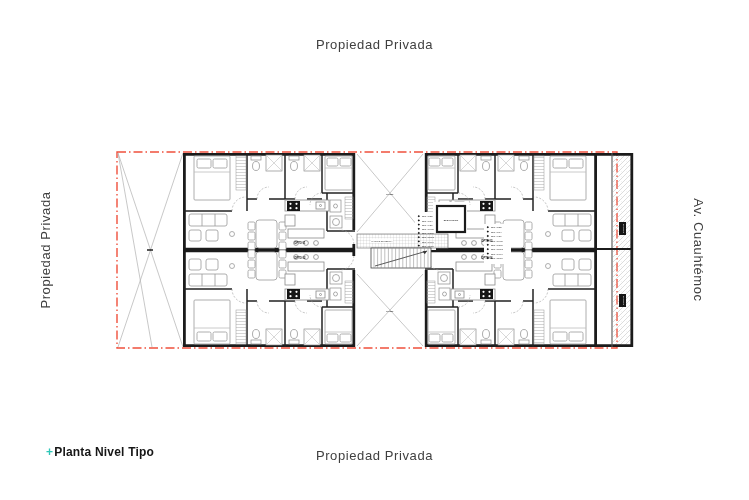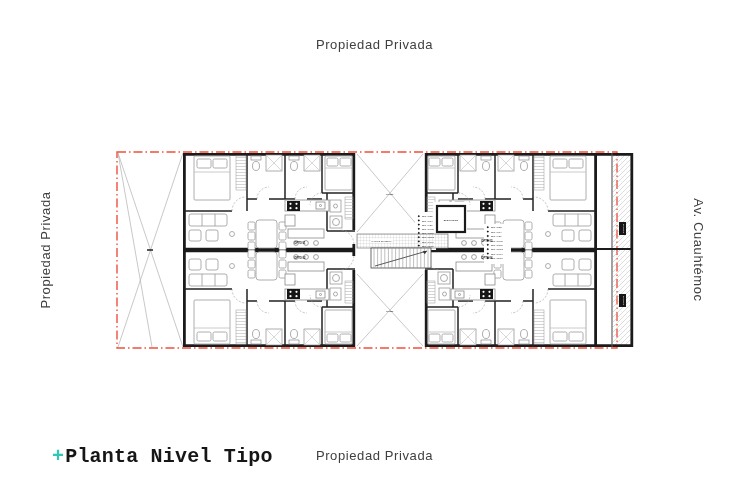--- a/index.html
+++ b/index.html
@@ -9,22 +9,22 @@
   }
   .surround-label{
     position:absolute;color:#3f3f3f;font-size:13px;letter-spacing:.6px;
     white-space:nowrap;font-weight:400;
   }
   .surround-top{left:50%;top:37px;transform:translateX(-50%);}
   .surround-bottom{left:50%;top:448px;transform:translateX(-50%);}
   .surround-left{left:45px;top:250px;transform:translate(-50%,-50%) rotate(-90deg);}
   .surround-right{left:698px;top:250px;transform:translate(-50%,-50%) rotate(90deg);}
   .legend{
-    position:absolute;left:52px;top:445px;font-size:20px;font-weight:bold;
-    color:#161616;letter-spacing:.2px;white-space:nowrap;font-family:Liberation Mono, monospace;
+    position:absolute;left:46px;top:445px;font-size:12px;font-weight:bold;
+    color:#161616;letter-spacing:.2px;white-space:nowrap;
   }
   .legend .plus{color:#2fc7b8;margin-right:1px;}
   svg{position:absolute;left:0;top:0;}
   svg text{font-family:"Liberation Sans", sans-serif;}
 </style>
 </head>
 <body>
 
 <div class="canvas">
 

